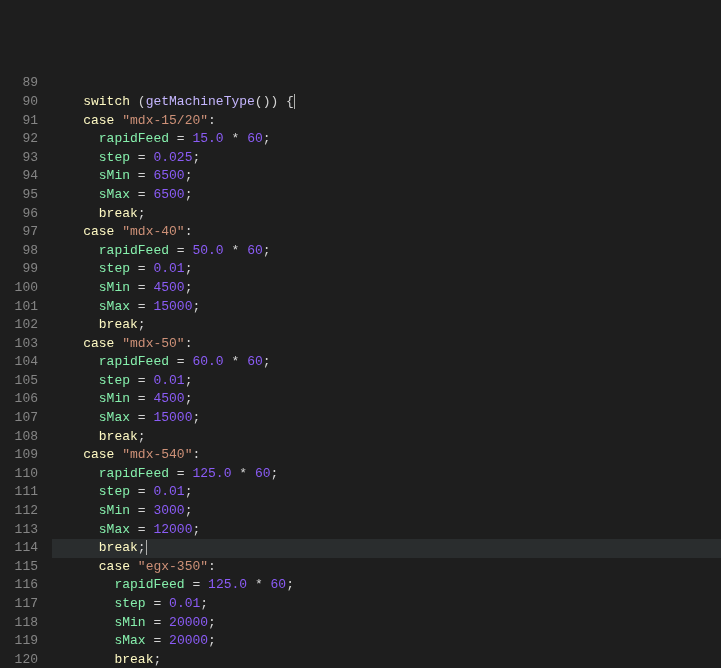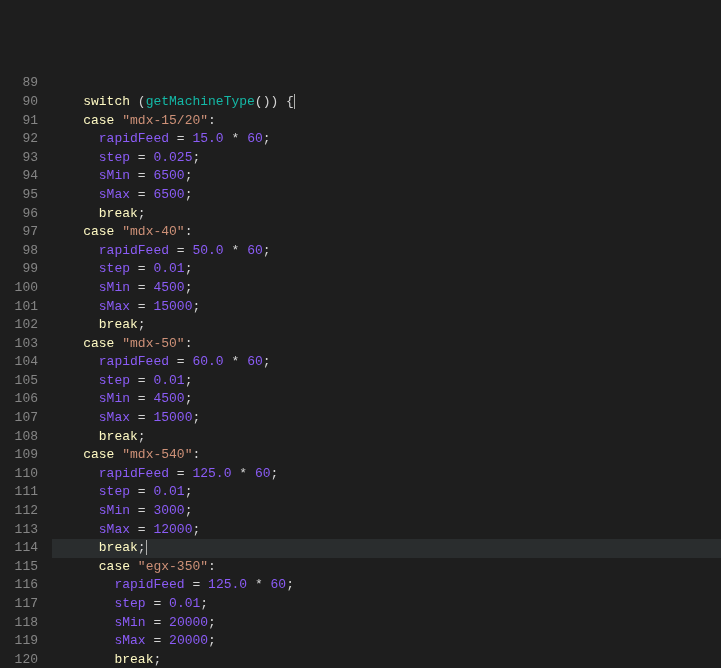--- a/index.html
+++ b/index.html
@@ -22,24 +22,24 @@
     padding:0 14px 0 0;
     width:52px;
     user-select:none;
     flex-shrink:0;
   }
   .gutter .ln { height:18.6px; }
   .code { flex:1; padding:0; }
   .code .row { height:18.6px; }
   .row.cur { background:#2a2d2e; }
   .k   { color:#fef9c3; }   
-  .fn  { color:#14b8a6; }   
+  .fn  { color:#c4b5fd; }   
   .p   { color:#d4d4d4; }   
   .s   { color:#ce9178; }   
-  .v   { color:#8b5cf6; }   
+  .v   { color:#86efac; }   
   .n   { color:#8b5cf6; }   
   .op  { color:#d4d4d4; }   
   .cursor { border-left:1px solid #aeafad; }
 </style>
 </head>
 <body>
 
 
 
 <div class="editor">

